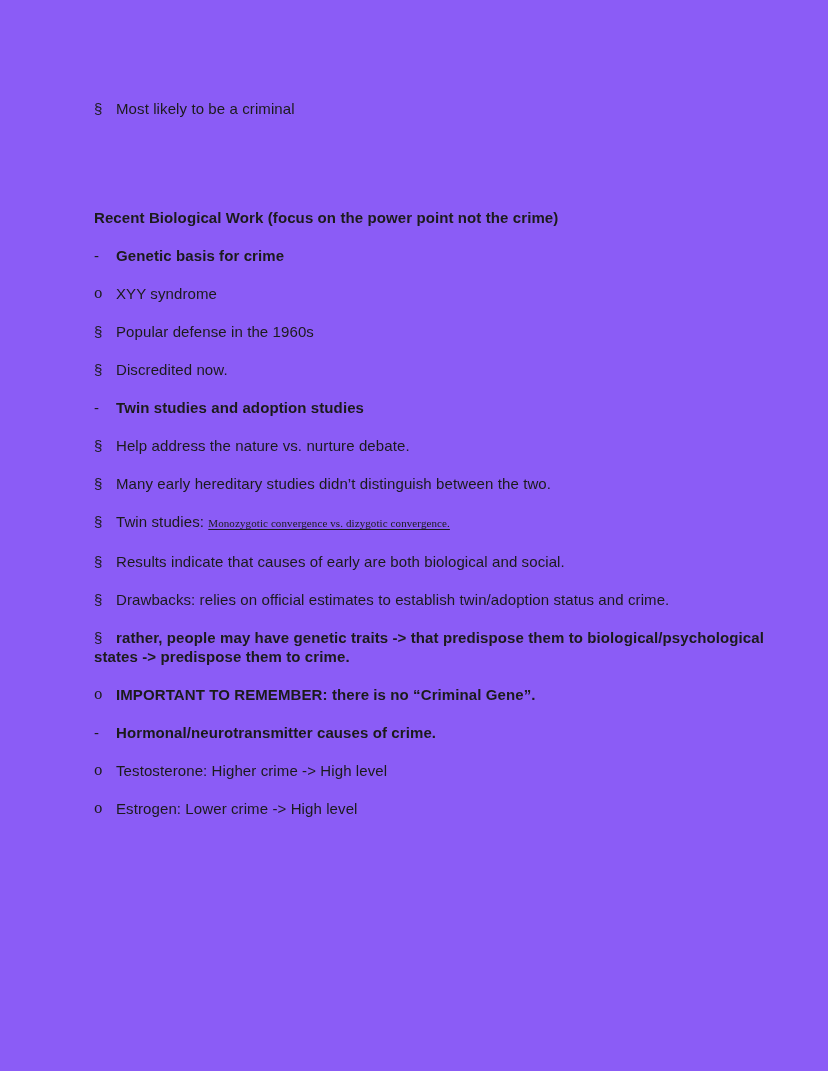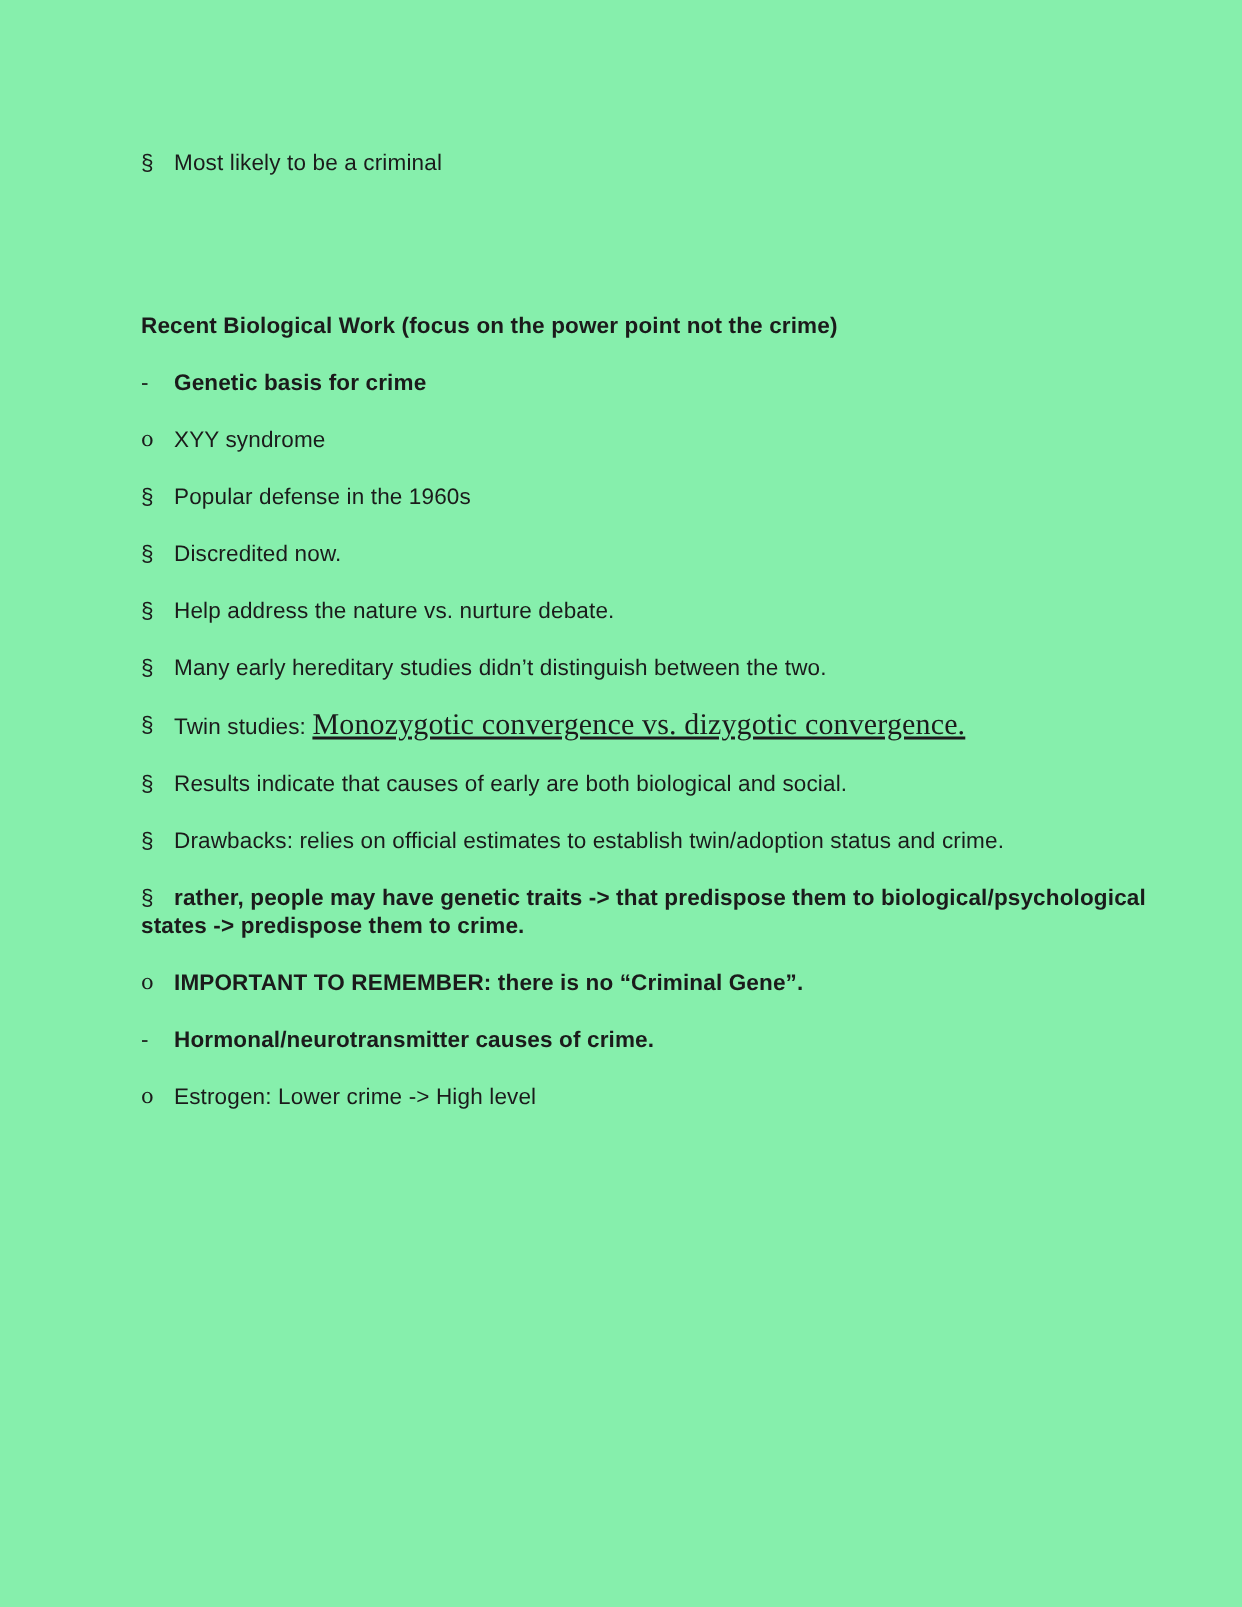--- a/index.html
+++ b/index.html
@@ -10,21 +10,21 @@
     width: 828px;
     height: 1071px;
     background: #ffffff;
     overflow: hidden;
     position: relative;
     font-family: "Liberation Sans", sans-serif;
   }
   .page {
     position: absolute;
     inset: 0;
-    background: #86efac;
+    background: #8b5cf6;
   }
   .content {
     position: absolute;
     left: 94px;
     top: 99px;
     right: 50px;
     color: #1b1b1b;
     font-size: 15px;
     line-height: 19px;
     letter-spacing: 0.1px;
@@ -45,41 +45,43 @@
   }
   .marker.m-o {
     font-family: "DejaVu Serif", serif;
     font-size: 14px;
   }
   .text.bold {
     font-weight: bold;
   }
   .serif {
     font-family: "Liberation Serif", serif;
-    font-size: 20px;
+    font-size: 11px;
   }
   .underline {
     text-decoration: underline;
     text-underline-offset: 2px;
   }
 </style>
 </head>
 <body>
 
 <div class="page">
   <div class="content" id="notes-list">
       <div class="line"><span class="marker">§</span><span class="text"><span>Most likely to be a criminal</span></span></div>
       <div class="line section-gap"><span class="text bold"><span>Recent Biological Work (focus on the power point not the crime)</span></span></div>
       <div class="line"><span class="marker">-</span><span class="text bold"><span>Genetic basis for crime</span></span></div>
       <div class="line"><span class="marker m-o">o</span><span class="text"><span>XYY syndrome</span></span></div>
       <div class="line"><span class="marker">§</span><span class="text"><span>Popular defense in the 1960s</span></span></div>
       <div class="line"><span class="marker">§</span><span class="text"><span>Discredited now.</span></span></div>
+      <div class="line"><span class="marker">-</span><span class="text bold"><span>Twin studies and adoption studies</span></span></div>
       <div class="line"><span class="marker">§</span><span class="text"><span>Help address the nature vs. nurture debate.</span></span></div>
       <div class="line"><span class="marker">§</span><span class="text"><span>Many early hereditary studies didn’t distinguish between the two.</span></span></div>
       <div class="line"><span class="marker">§</span><span class="text"><span>Twin studies: </span><span class="serif underline">Monozygotic convergence vs. dizygotic convergence.</span></span></div>
       <div class="line"><span class="marker">§</span><span class="text"><span>Results indicate that causes of early are both biological and social.</span></span></div>
       <div class="line"><span class="marker">§</span><span class="text"><span>Drawbacks: relies on official estimates to establish twin/adoption status and crime.</span></span></div>
       <div class="line"><span class="marker">§</span><span class="text bold"><span>rather, people may have genetic traits -&gt; that predispose them to biological/psychological</span><br><span>states -&gt; predispose them to crime.</span></span></div>
       <div class="line"><span class="marker m-o">o</span><span class="text bold"><span>IMPORTANT TO REMEMBER: there is no “Criminal Gene”.</span></span></div>
       <div class="line"><span class="marker">-</span><span class="text bold"><span>Hormonal/neurotransmitter causes of crime.</span></span></div>
+      <div class="line"><span class="marker m-o">o</span><span class="text"><span>Testosterone: Higher crime -&gt; High level</span></span></div>
       <div class="line"><span class="marker m-o">o</span><span class="text"><span>Estrogen: Lower crime -&gt; High level</span></span></div>
     </div>
 </div>
 
 </body></html>

